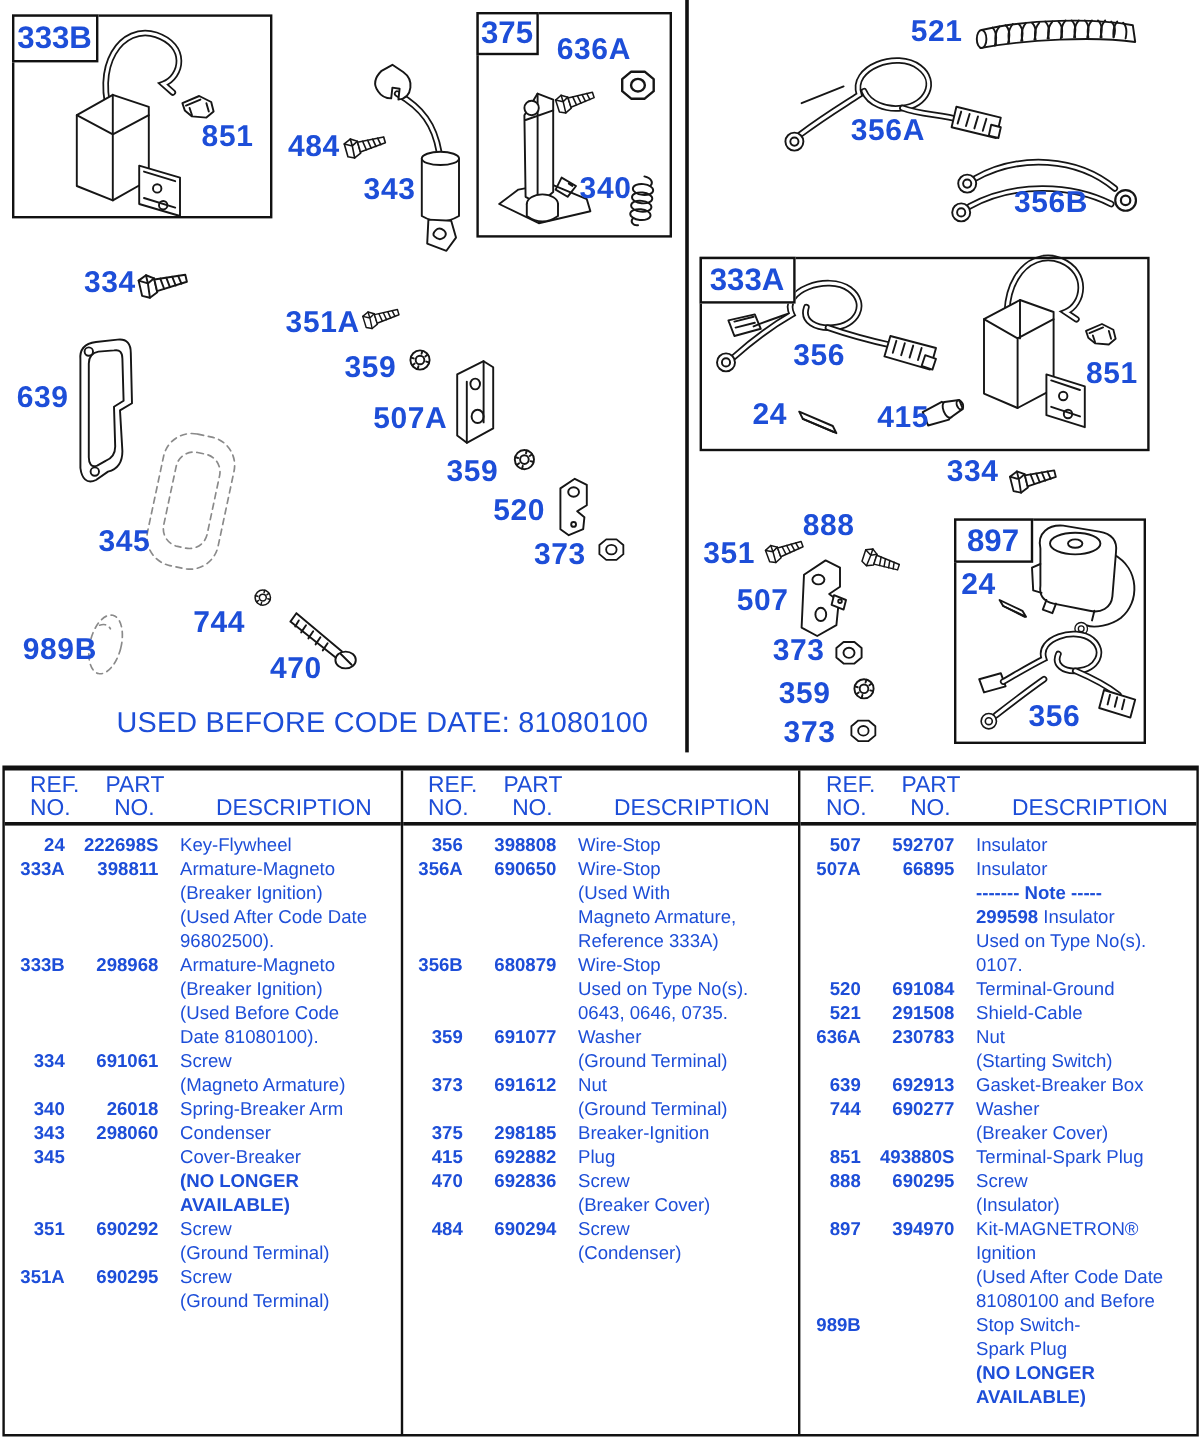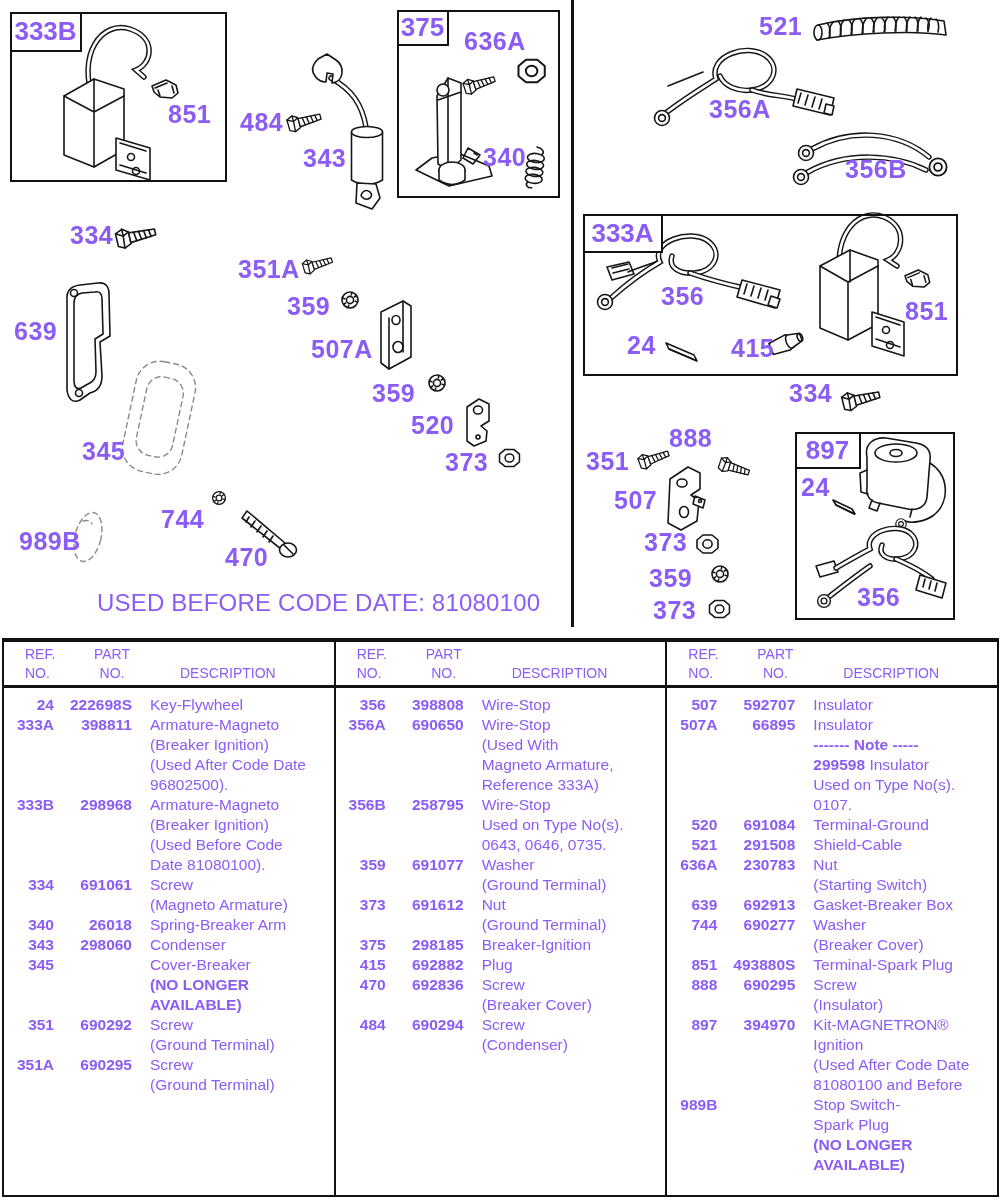--- a/index.html
+++ b/index.html
@@ -1,37 +1,37 @@
 <!DOCTYPE html>
 <html><head>
 <meta charset="utf-8">
 <style>
   html,body{margin:0;padding:0;background:#fff;}
   .page{position:relative;width:1000px;height:1200px;background:#ffffff;
-        font-family:"Liberation Sans",sans-serif;color:#8b5cf6;overflow:hidden;}
+        font-family:"Liberation Sans",sans-serif;color:#1d4ed8;overflow:hidden;}
   
   .art{position:absolute;left:0;top:0;width:1000px;height:628px;}
   .s{fill:none;stroke:#161616;stroke-width:1.6;stroke-linecap:round;stroke-linejoin:round;}
   .f{fill:#ffffff;}
   .wo{fill:none;stroke:#161616;stroke-width:5.5;stroke-linecap:round;}
   .wi{fill:none;stroke:#ffffff;stroke-width:2.6;stroke-linecap:round;}
   .dash .s{stroke-dasharray:5 4;stroke:#8a8a8a;stroke-width:1.4;}
   .plabel{position:absolute;font-weight:700;font-size:25px;letter-spacing:.5px;}
   .pbox{position:absolute;border:2.5px solid #111;}
   .pbox-label{position:absolute;left:-2.5px;top:-2.5px;border:2.5px solid #111;background:#fff;
               display:flex;align-items:center;justify-content:center;font-weight:700;font-size:26px;}
   .dtitle{position:absolute;left:97px;top:589px;font-weight:400;font-size:24px;letter-spacing:.2px;}
   .vdivider{position:absolute;left:571px;top:0;width:3px;height:627px;background:#111;}
   
   .ptable{position:absolute;left:2px;top:638px;width:993px;height:553px;
           border:2px solid #111;border-top-width:4px;display:flex;background:#fff;}
   .tcol{flex:1 1 0;position:relative;min-width:0;}
   .tcol + .tcol{border-left:2px solid #111;}
   .thead{height:43px;border-bottom:3px solid #111;position:relative;
-         font-size:14px;line-height:19px;padding-left:36px;}
+         font-size:19px;line-height:19px;padding-left:36px;}
   .h-ref{position:absolute;left:21px;top:3px;text-align:left;}
   .h-part{position:absolute;left:84px;top:3px;width:48px;text-align:center;}
   .h-desc{position:absolute;left:176px;top:22px;}
   .tbody{padding-top:8px;font-size:15.5px;}
   .prow{display:flex;height:20px;align-items:baseline;}
   .ref{width:50px;text-align:right;font-weight:700;flex:none;}
   .part{width:78px;text-align:right;font-weight:700;flex:none;}
   .desc{padding-left:18px;white-space:pre;}
   .bold-line{font-weight:700;}
   .strong{font-weight:700;}
@@ -481,21 +481,21 @@
           </div>
 
           <div class="prow">
             <span class="ref"></span>
             <span class="part"></span>
             <span class="desc"><b class="strong"></b><span>Reference 333A)</span></span>
           </div>
 
           <div class="prow">
             <span class="ref">356B</span>
-            <span class="part">258795</span>
+            <span class="part">680879</span>
             <span class="desc"><b class="strong"></b><span>Wire-Stop</span></span>
           </div>
 
           <div class="prow">
             <span class="ref"></span>
             <span class="part"></span>
             <span class="desc"><b class="strong"></b><span>Used on Type No(s).</span></span>
           </div>
 
           <div class="prow">

